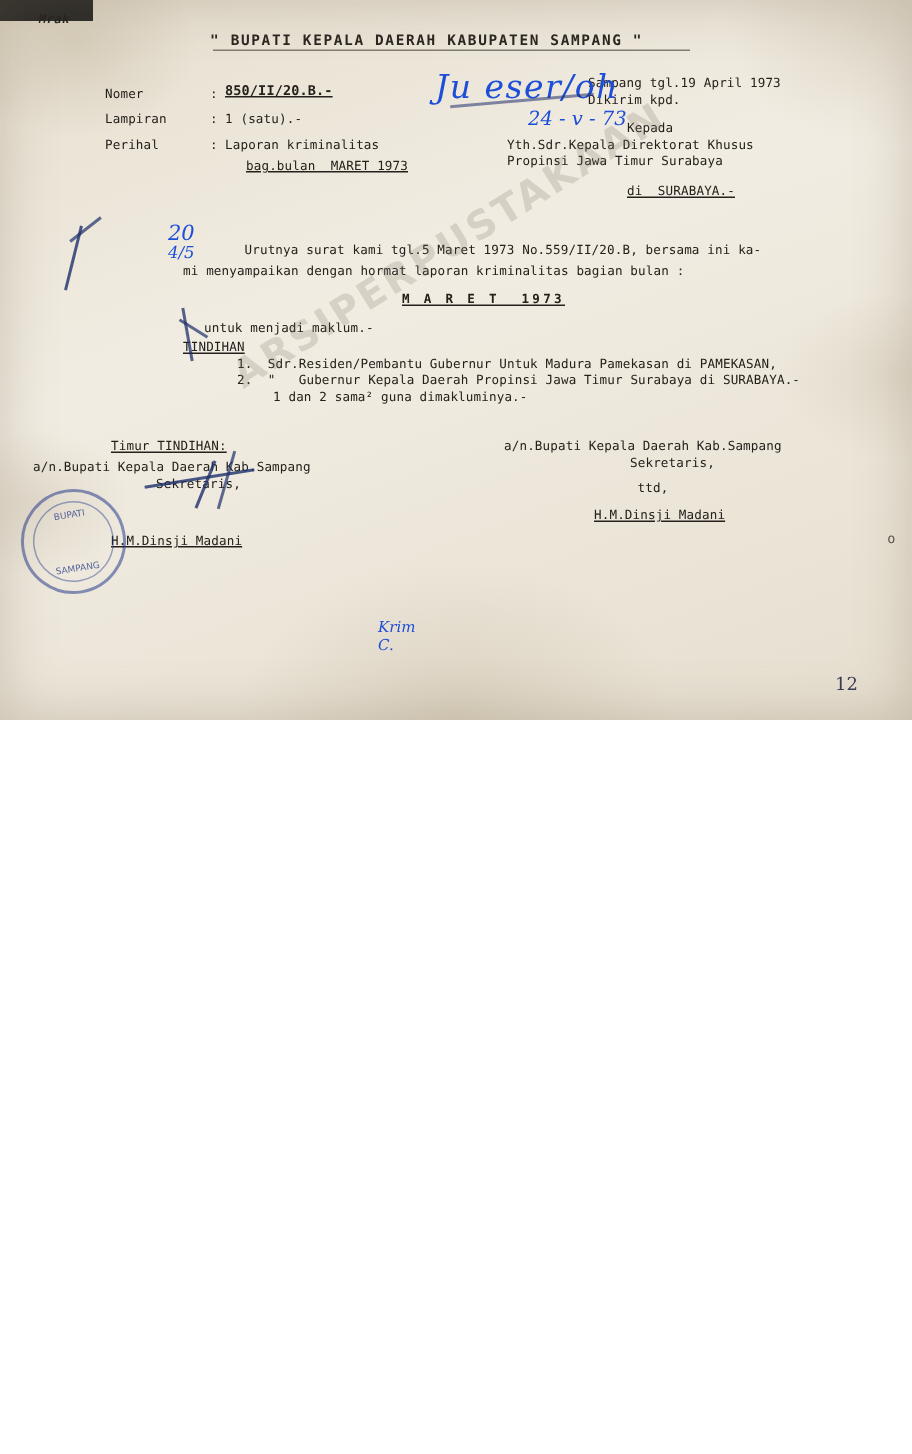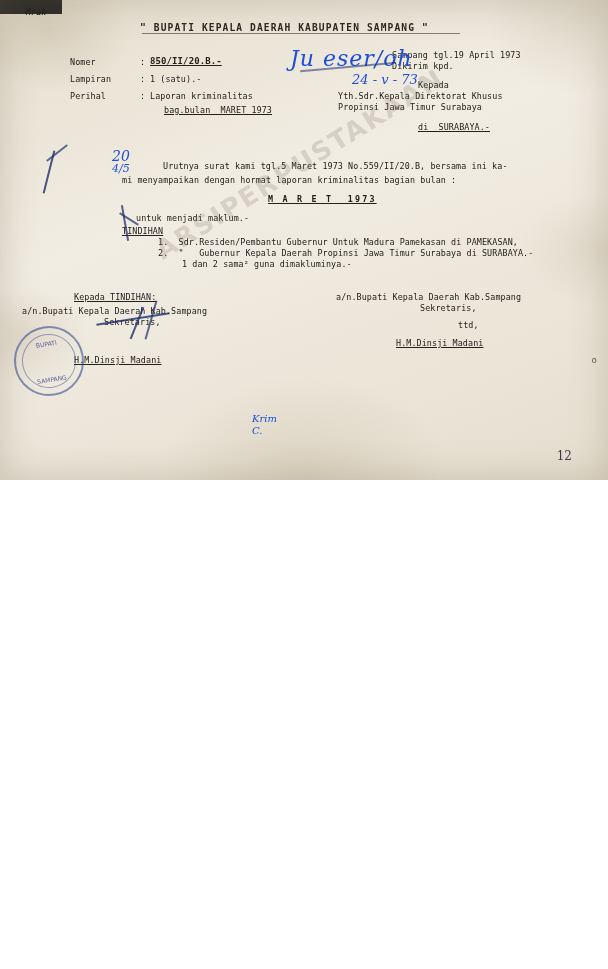--- a/index.html
+++ b/index.html
@@ -192,24 +192,24 @@
   <div class="txt b u sp" style="left:268px; top:194px;">M A R E T  1973</div>
   <div class="txt" style="left:136px; top:213px;">untuk menjadi maklum.-</div>
 
   <div class="txt u" style="left:122px; top:226px;">TINDIHAN</div>
   <div class="txt" style="left:158px; top:237px;">1.  Sdr.Residen/Pembantu Gubernur Untuk Madura Pamekasan di PAMEKASAN,</div>
   <div class="txt" style="left:158px; top:248px;">2.  "   Gubernur Kepala Daerah Propinsi Jawa Timur Surabaya di SURABAYA.-</div>
   <div class="txt" style="left:182px; top:259px;">1 dan 2 sama² guna dimakluminya.-</div>
 
   <div class="txt" style="left:336px; top:292px;">a/n.Bupati Kepala Daerah Kab.Sampang</div>
   <div class="txt" style="left:420px; top:303px;">Sekretaris,</div>
-  <div class="txt" style="left:458px; top:320px;text-align:right;">ttd,</div>
+  <div class="txt" style="left:425px; top:320px;text-align:right;">ttd,</div>
   <div class="txt u" style="left:396px; top:338px;">H.M.Dinsji Madani</div>
 
-  <div class="txt u" style="left:74px; top:292px;">Kepada TINDIHAN:</div>
+  <div class="txt u" style="left:74px; top:292px;">Timur TINDIHAN:</div>
   <div class="txt" style="left:22px; top:306px;">a/n.Bupati Kepala Daerah Kab.Sampang</div>
   <div class="txt" style="left:104px; top:317px;">Sekretaris,</div>
   <div class="txt u" style="left:74px; top:355px;">H.M.Dinsji Madani</div>
 
   <div class="ink" style="left:290px; top:46px; font-size:22px; letter-spacing:1px;">Ju eser/oh</div>
   <div class="ink" style="left:352px; top:72px; font-size:13px;">24 - v - 73</div>
   <div class="ink" style="left:112px; top:148px; font-size:14px;">20</div>
   <div class="ink" style="left:112px; top:162px; font-size:11px;">4/5</div>
   <div class="ink" style="left:252px; top:413px; font-size:10px; line-height:12px; white-space:pre;">Krim
 C.</div>

